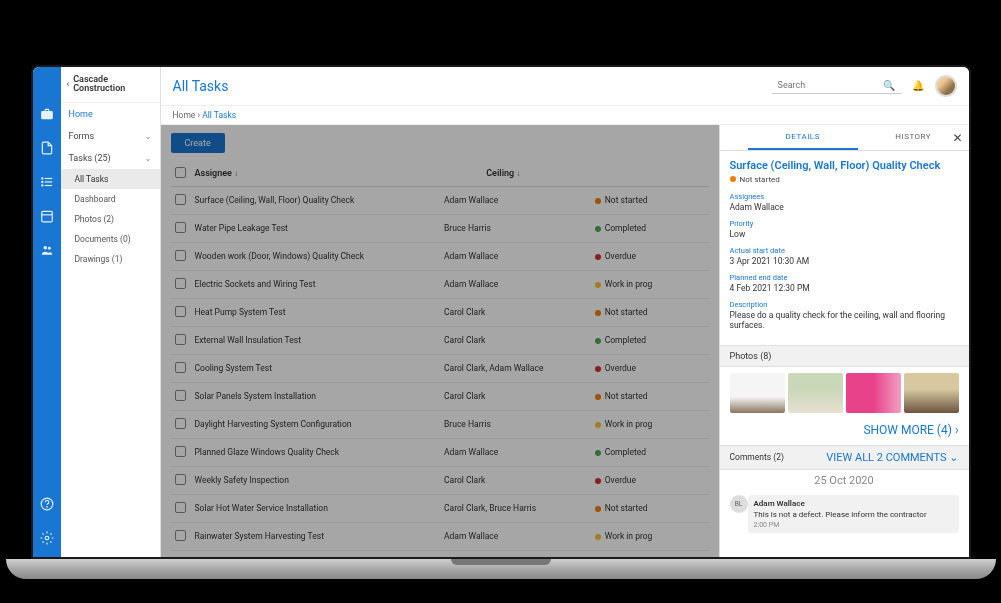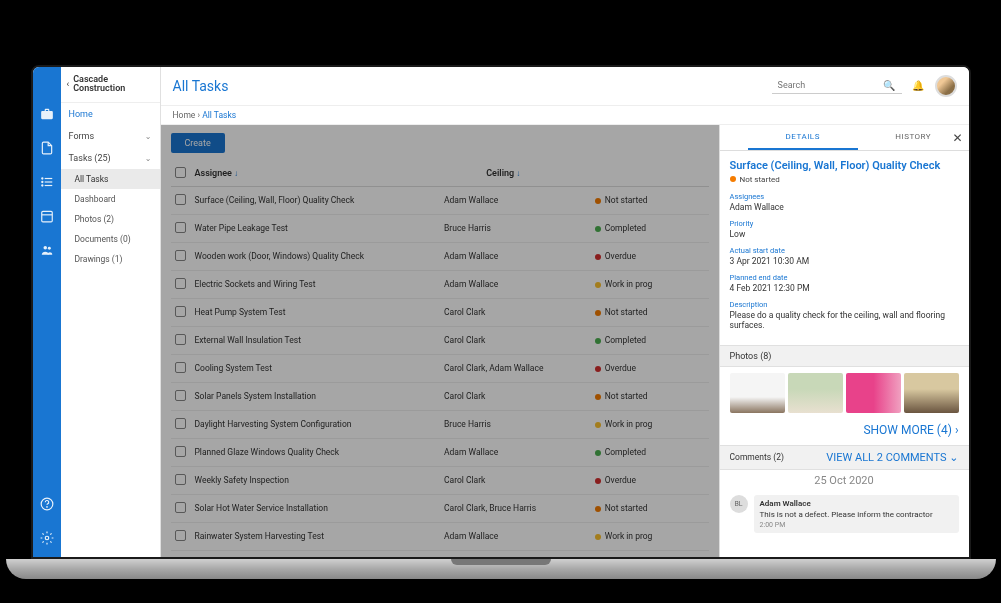--- a/index.html
+++ b/index.html
@@ -70,21 +70,21 @@
 .photo-thumb { flex: 1; height: 40px; border-radius: 2px; }
 .pt1 { background: linear-gradient(180deg, #f5f5f5 60%, #8a7560 100%); }
 .pt2 { background: linear-gradient(180deg, #c8d8b8 40%, #e8e0d0 100%); }
 .pt3 { background: linear-gradient(90deg, #e8428a 50%, #f0a0c0 100%); }
 .pt4 { background: linear-gradient(180deg, #d8c8a0 40%, #6a5540 100%); }
 .show-more { text-align: right; padding: 4px 10px 8px; color: #1976d2; font-size: 12px; cursor: pointer; }
 .show-more::after { content: ' ›'; }
 .comments-header { display: flex; justify-content: space-between; align-items: center; background: #f1f1f1; padding: 5px 10px; border-top: 1px solid #e0e0e0; border-bottom: 1px solid #e0e0e0; }
 .view-all { color: #1976d2; font-size: 11px; cursor: pointer; }
 .comment-date { text-align: center; color: #888; font-size: 11px; padding: 4px 0; }
-.comment-item { display: flex; gap: 6px; padding: 4px 10px 8px; }
+.comment-item { display: flex; padding: 4px 10px 8px; }
 .comment-avatar { width: 18px; height: 18px; border-radius: 50%; background: #ddd; display: flex; align-items: center; justify-content: center; font-size: 7px; color: #666; flex-shrink: 0; }
 .comment-body { flex: 1; background: #f1f1f1; padding: 4px 6px; border-radius: 3px; }
 .comment-author { font-weight: 600; font-size: 8px; }
 .comment-text { font-size: 8px; color: #333; margin: 2px 0; }
 .comment-time { font-size: 7px; color: #888; }
 </style>
 </head>
 <body>
 
 <div class="laptop-wrap">

